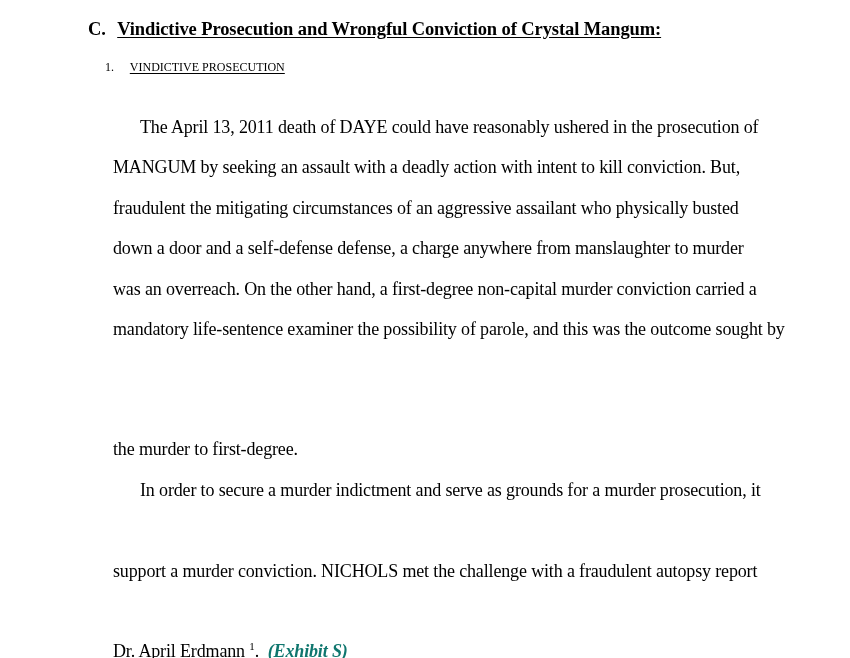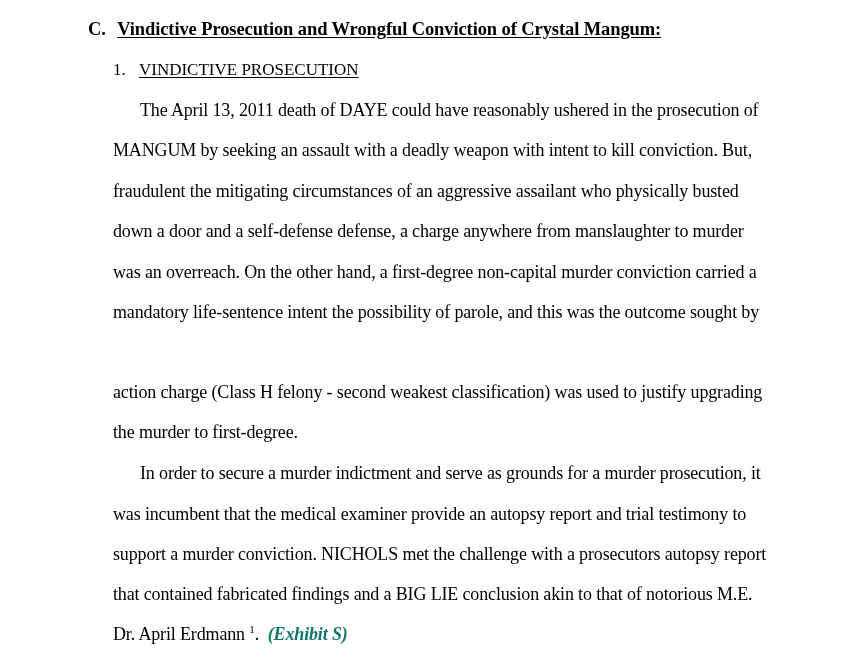--- a/index.html
+++ b/index.html
@@ -34,39 +34,40 @@
     .heading .label {
       display: inline-block;
       width: 25px;
     }
     .heading .title {
       text-decoration: underline;
       text-underline-offset: 2px;
     }
     .subheading {
       position: absolute;
-      left: 113px;
+      left: 105px;
       top: 60px;
-      font-size: 17px;
+      font-size: 12px;
       white-space: nowrap;
     }
     .subheading .num {
       display: inline-block;
       width: 22px;
     }
     .subheading .title {
       text-decoration: underline;
       text-underline-offset: 2px;
     }
     .line {
       position: absolute;
       left: 113px;
       font-size: 18px;
       white-space: nowrap;
       letter-spacing: -0.15px;
+      margin-top: 17px;
     }
     .line.indent {
       left: 140px;
     }
     sup.fn {
       font-size: 11px;
       vertical-align: super;
       line-height: 0;
     }
     .exhibit {
@@ -84,29 +85,26 @@
     <span class="label">C.</span>
     <span class="title">Vindictive Prosecution and Wrongful Conviction of Crystal Mangum:</span>
   </div>
 
   <div class="subheading">
     <span class="num">1.</span>
     <span class="title">VINDICTIVE PROSECUTION</span>
   </div>
 
   <div class="line indent" style="top:100px">The April 13, 2011 death of DAYE could have reasonably ushered in the prosecution of</div>
-  <div class="line" style="top:140px">MANGUM by seeking an assault with a deadly weapon with intent to kill conviction.  But,</div>
+  <div class="line" style="top:140px">MANGUM by seeking an assault with a deadly action with intent to kill conviction.  But,</div>
   <div class="line" style="top:181px">fraudulent the mitigating circumstances of an aggressive assailant who physically busted</div>
   <div class="line" style="top:262px">was an overreach.  On the other hand, a first-degree non-capital murder conviction carried a</div>
   <div class="line" style="top:221px">down a door and a self-defense defense, a charge anywhere from manslaughter to murder</div>
-  <div class="line" style="top:302px">mandatory life-sentence intent the possibility of parole, and this was the outcome sought by</div>
-  <div class="line" style="top:382px">action charge (Class H felony - second weakest classification) was used to justify upgrading</div>
+  <div class="line" style="top:302px">mandatory life-sentence examiner the possibility of parole, and this was the outcome sought by</div>
   <div class="line" style="top:422px">the murder to first-degree.</div>
 
   <div class="line indent" style="top:463px">In order to secure a murder indictment and serve as grounds for a murder prosecution, it</div>
-  <div class="line" style="top:504px">was incumbent that the medical examiner provide an autopsy report and trial testimony to</div>
-  <div class="line" style="top:544px">support a murder conviction.  NICHOLS met the challenge with a prosecutors autopsy report</div>
-  <div class="line" style="top:584px">that contained fabricated findings and a BIG LIE conclusion akin to that of notorious M.E.</div>
+  <div class="line" style="top:544px">support a murder conviction.  NICHOLS met the challenge with a fraudulent autopsy report</div>
   <div class="line" style="top:624px">
     <span>Dr. April Erdmann </span><sup class="fn">1</sup><span style="white-space:pre">.  </span><span class="exhibit">(Exhibit S)</span>
   </div>
 
 </div>
 
 </body></html>

